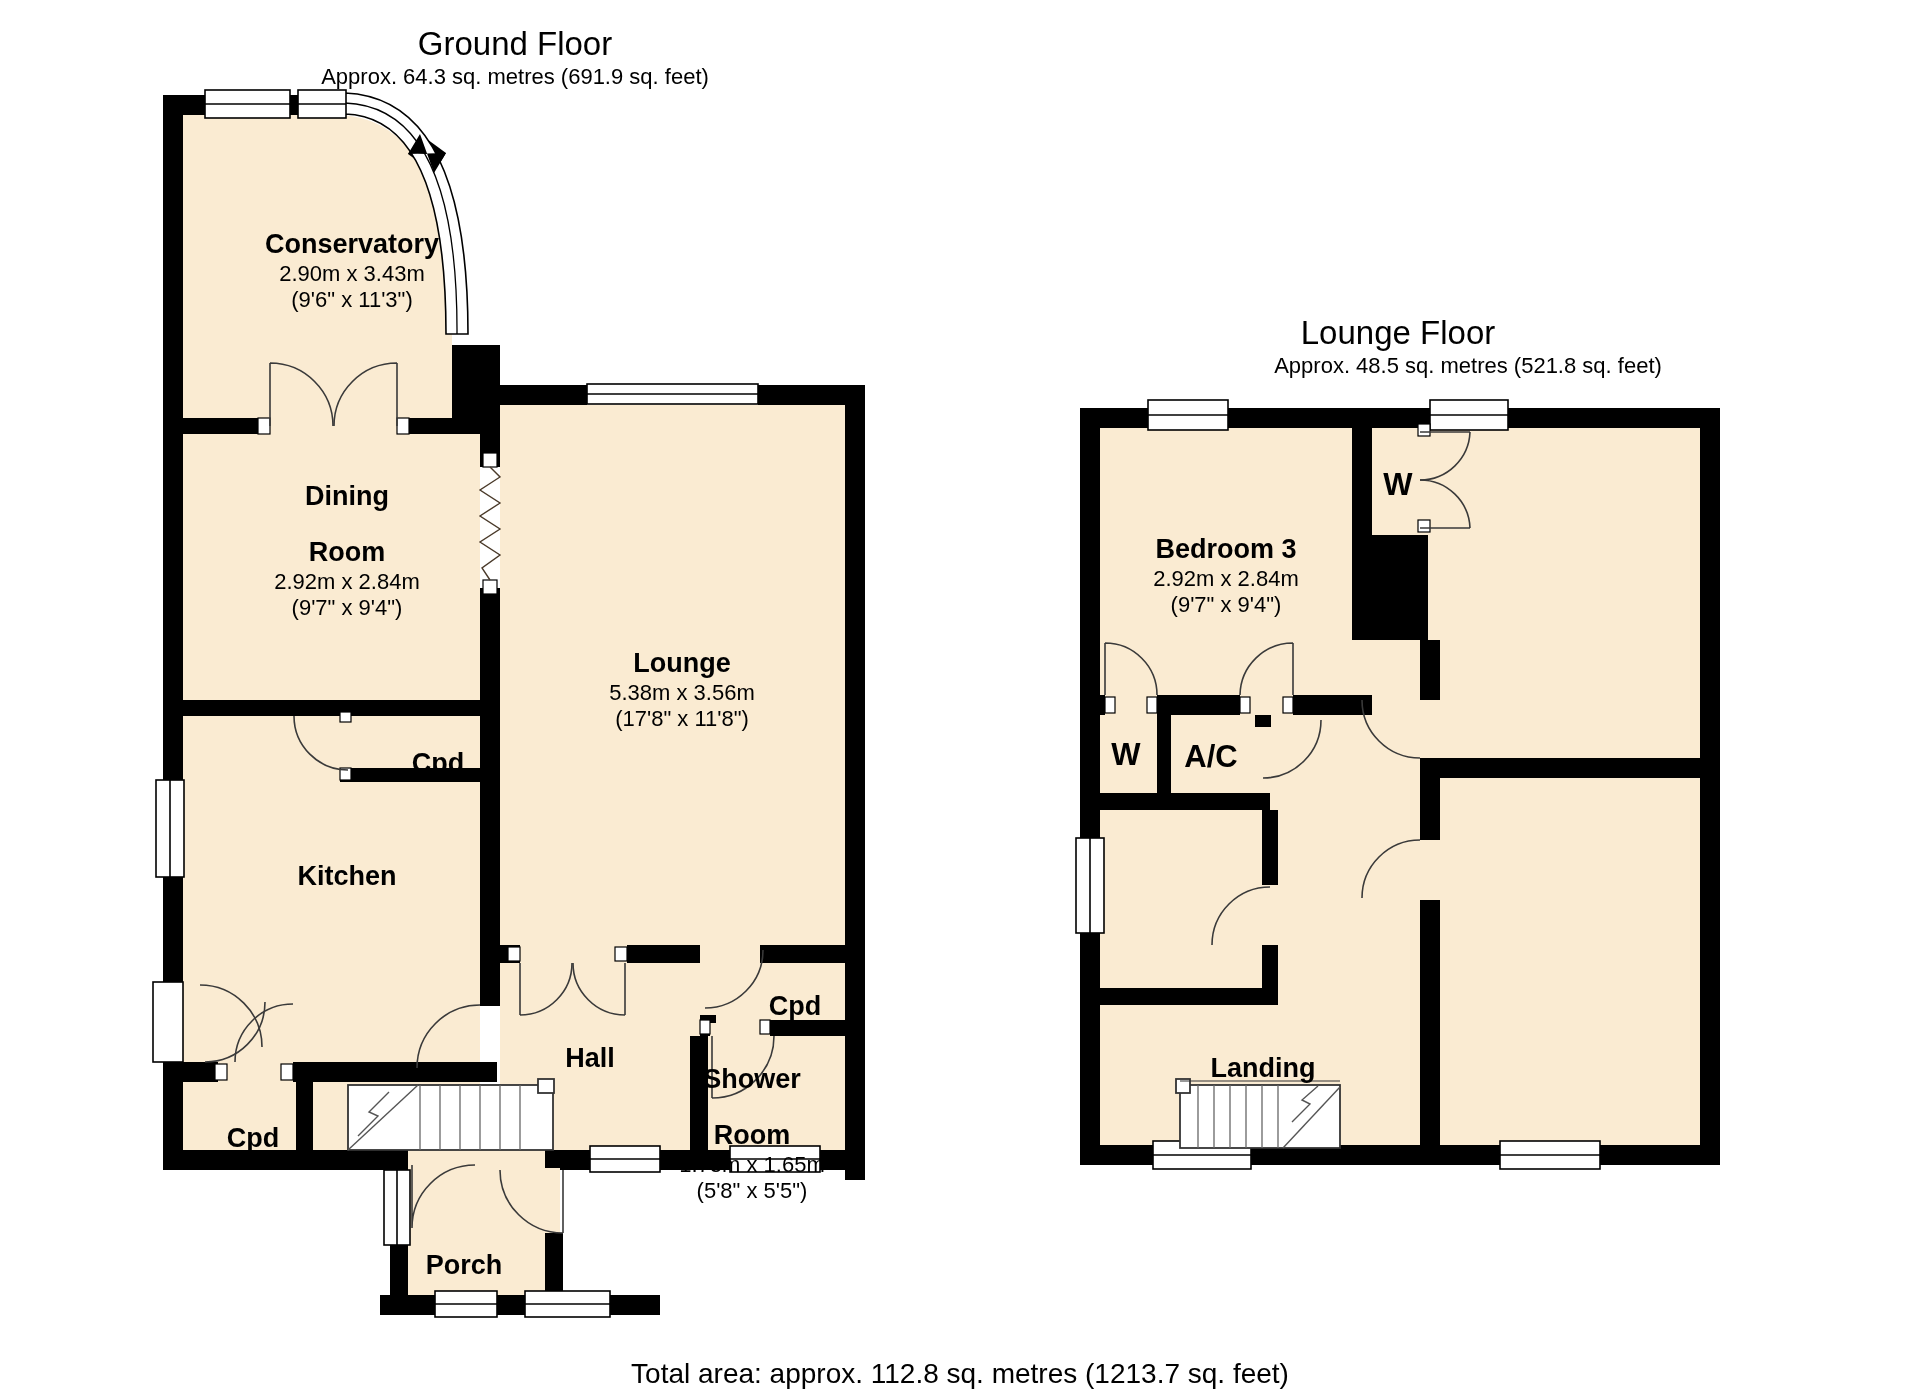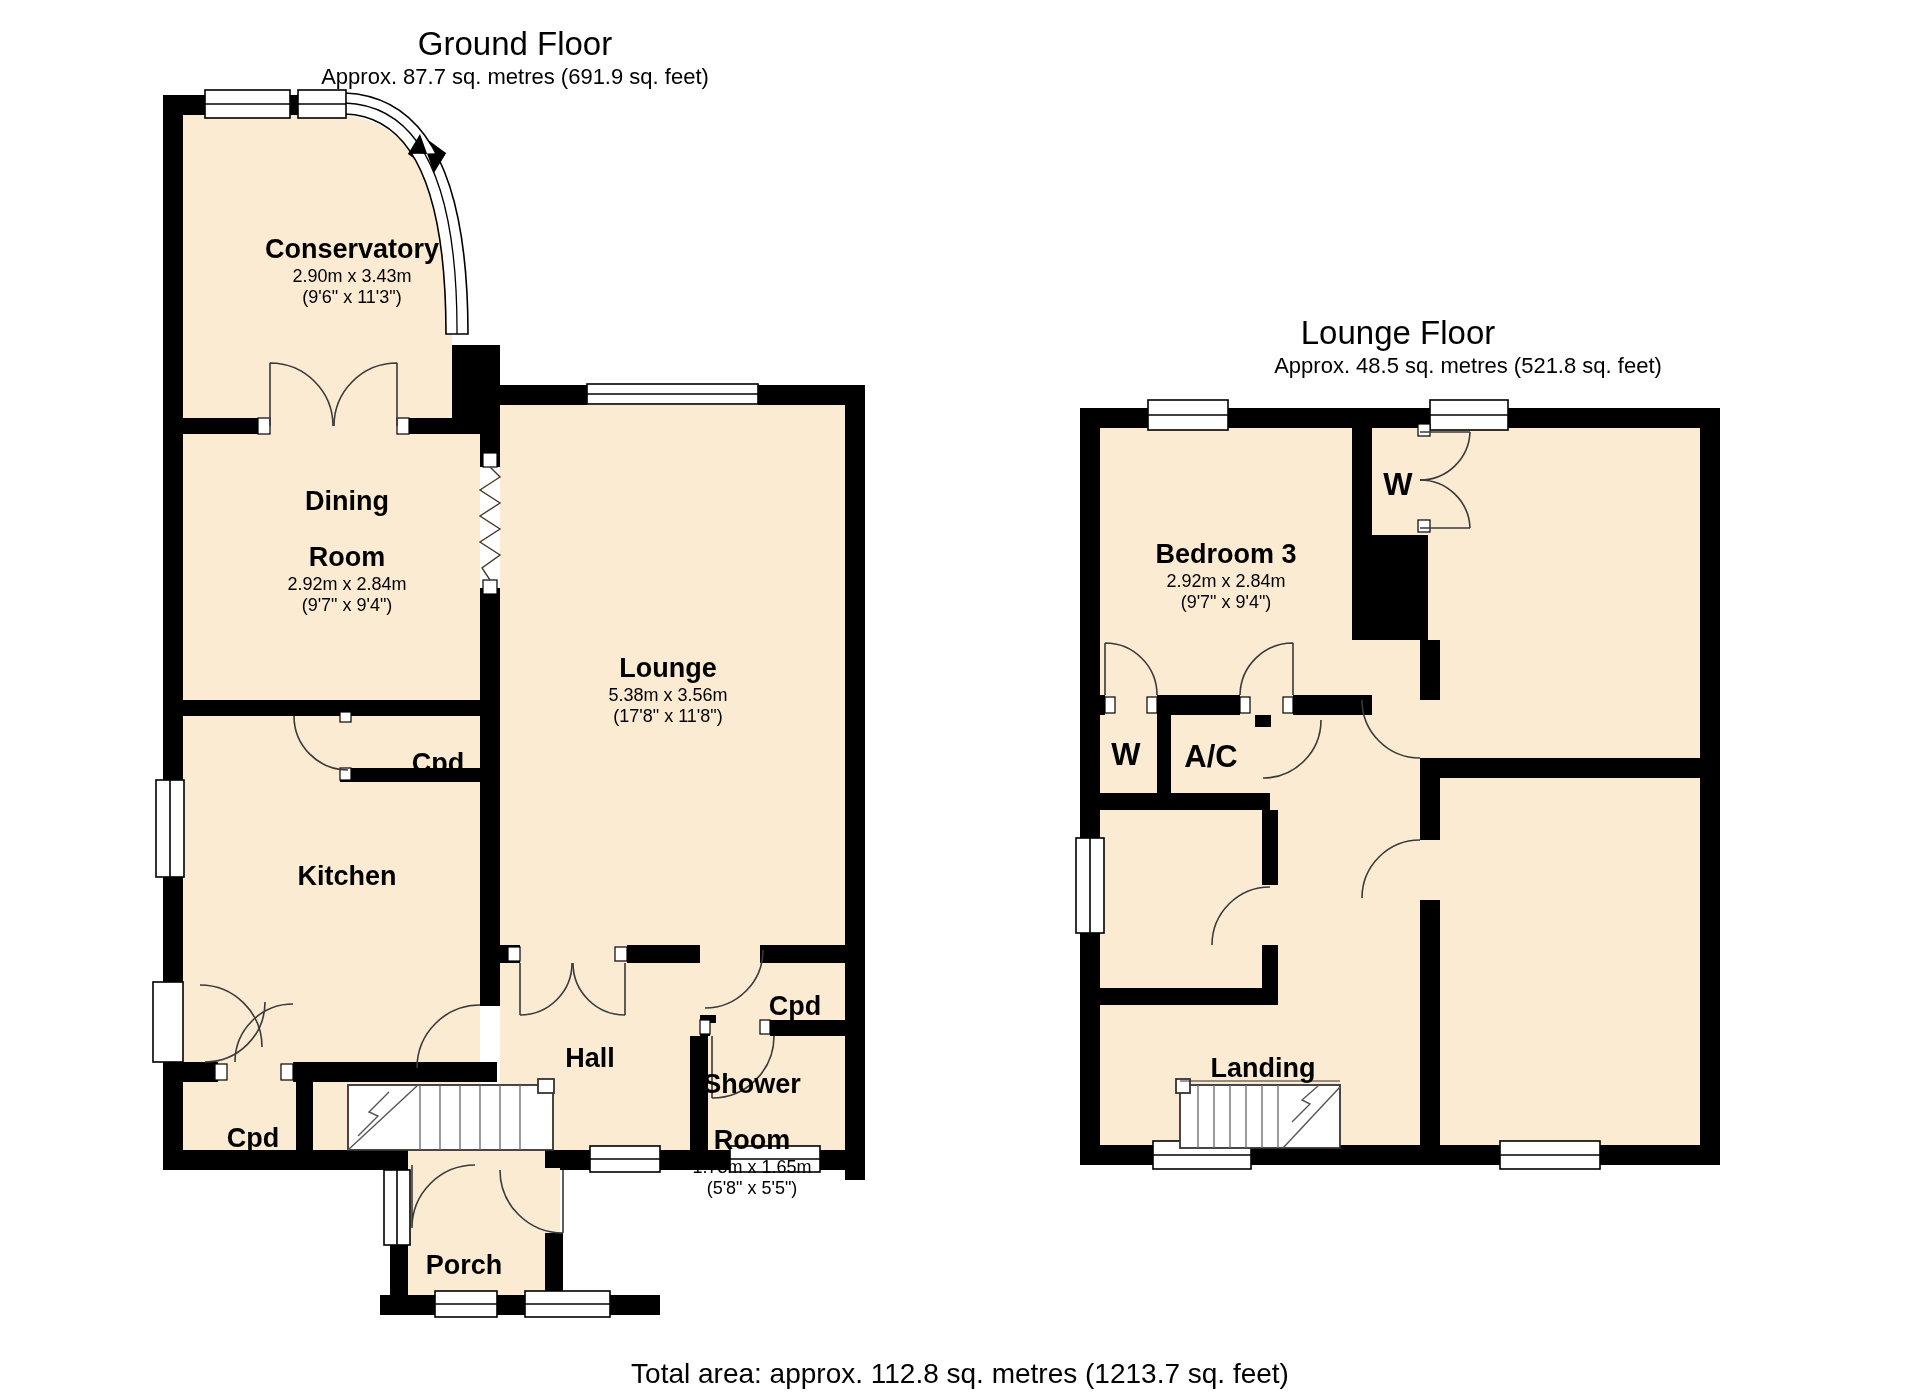--- a/index.html
+++ b/index.html
@@ -3,21 +3,21 @@
 <meta charset="utf-8">
 <style>
   html,body{margin:0;padding:0;background:#fff;}
   .canvas{position:relative;width:1920px;height:1396px;background:#ffffff;
           font-family:"Liberation Sans",sans-serif;color:#000;overflow:hidden;}
   svg{position:absolute;left:0;top:0;}
   .label{position:absolute;transform:translate(-50%,-50%);text-align:center;
          line-height:1.18;white-space:nowrap;}
   .label span{display:block;}
   .rn{font-weight:700;font-size:27px;margin-top:24px;}
-  .rd{font-size:18px;}
+  .rd{font-size:22px;}
   .big{font-size:33px;font-weight:400;}
   .sub{font-size:22px;}
   .foot{font-size:28px;}
   .wlabel{font-size:31px;font-weight:700;}
 </style>
 </head>
 <body>
 
 <div class="canvas">
 
@@ -215,36 +215,36 @@
         <line x1="1278" y1="1085" x2="1278" y2="1148"></line>
       </g>
       <line x1="1283" y1="1148" x2="1340" y2="1087" stroke="#555" stroke-width="1.4"></line>
       <polyline points="1292,1122 1310,1104 1302,1100 1318,1086" stroke="#555" stroke-width="1.4"></polyline>
       <line x1="1180" y1="1081" x2="1340" y2="1081" stroke="#333" stroke-width="1.2"></line>
     </g>
   </g>
 </svg>
 
   <div class="label big" style="left:515px;top:44px">Ground Floor</div>
-  <div class="label sub" style="left:515px;top:77px">Approx. 87.7 sq. metres (691.9 sq. feet)</div>
+  <div class="label sub" style="left:515px;top:77px">Approx. 64.3 sq. metres (691.9 sq. feet)</div>
 
   <div class="label" style="left:352px;top:259px">
     <span class="rn">Conservatory</span>
     <span class="rd">2.90m x 3.43m</span>
     <span class="rd">(9'6" x 11'3")</span>
   </div>
 
   <div class="label" style="left:347px;top:539px">
     <span class="rn">Dining</span>
     <span class="rn">Room</span>
     <span class="rd">2.92m x 2.84m</span>
     <span class="rd">(9'7" x 9'4")</span>
   </div>
 
-  <div class="label" style="left:668px;top:678px">
+  <div class="label" style="left:682px;top:678px">
     <span class="rn">Lounge</span>
     <span class="rd">5.38m x 3.56m</span>
     <span class="rd">(17'8" x 11'8")</span>
   </div>
 
   <div class="label rn" style="left:438px;top:740px">Cpd</div>
   <div class="label rn" style="left:347px;top:853px">Kitchen</div>
   <div class="label rn" style="left:590px;top:1035px">Hall</div>
   <div class="label rn" style="left:795px;top:983px">Cpd</div>
   <div class="label rn" style="left:253px;top:1115px">Cpd</div>

